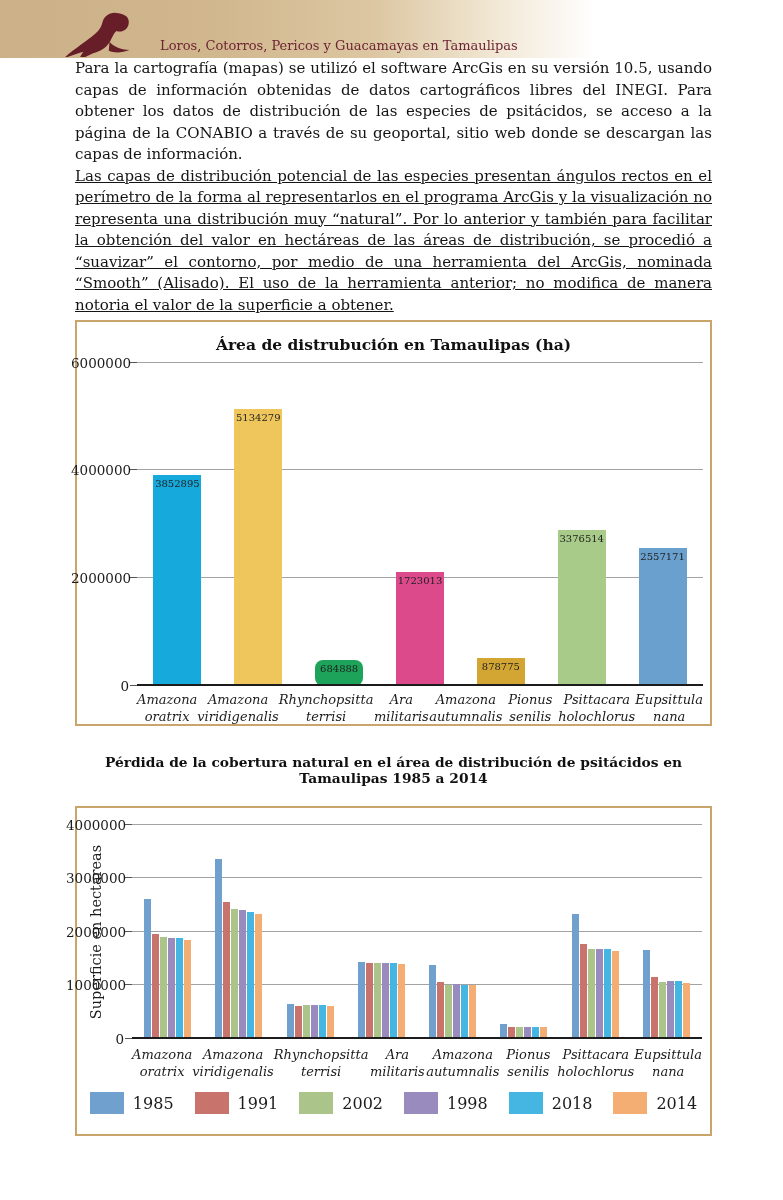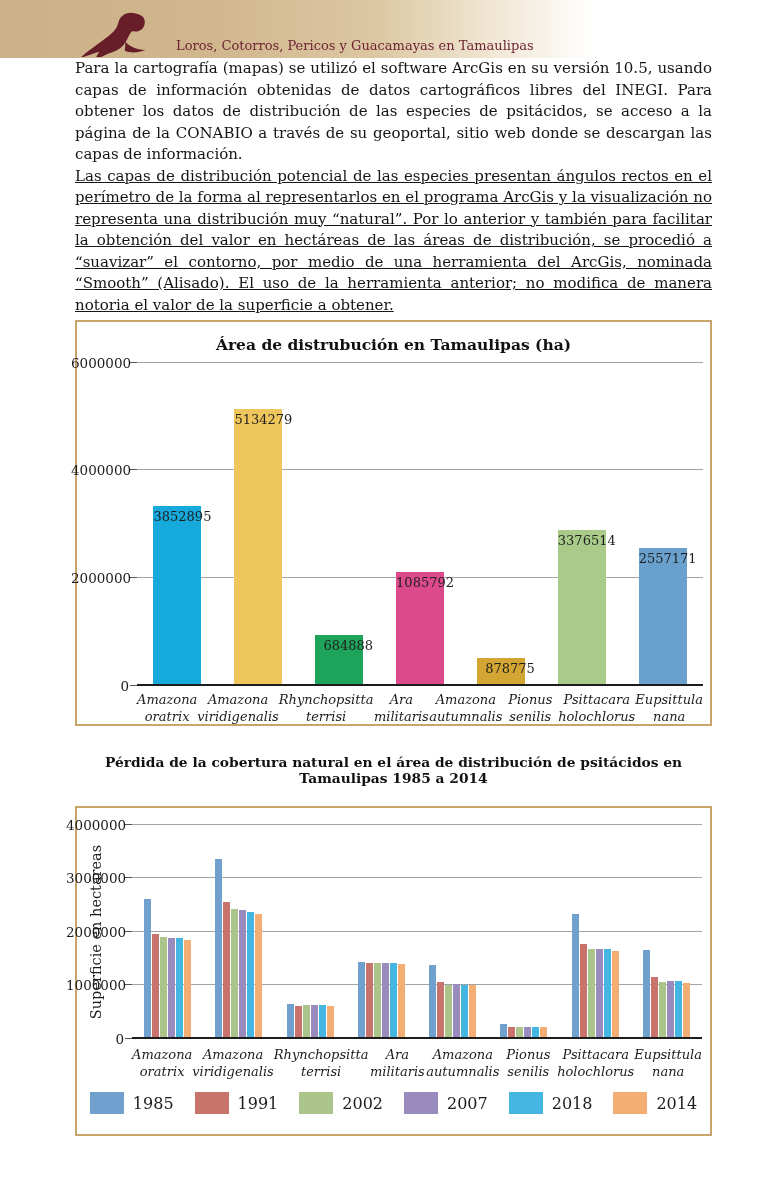--- a/index.html
+++ b/index.html
@@ -4,21 +4,21 @@
 <style>
   html,body { margin:0; padding:0; background:#ffffff; }
   .page {
     width:783px; height:1200px; background:#ffffff; position:relative;
     font-family:"DejaVu Serif", serif; overflow:hidden;
   }
   
   .band {
     height:58px; width:100%;
     background:linear-gradient(90deg,#cbb088 0%,#d1b78e 28%,#dcc7a2 48%,#f2e9d7 64%,#ffffff 76%);
-    display:flex; align-items:flex-end; padding-left:76px; box-sizing:border-box;
+    display:flex; align-items:flex-end; padding-left:60px; box-sizing:border-box;
   }
   .parrot { width:96px; height:46px; margin-bottom:1px; flex:0 0 auto; }
   .band-title { font-size:13px; color:#6d2433; padding-bottom:5px; margin-left:4px; white-space:nowrap; }
   
   main { padding:0 71px 0 75px; }
   p.body-text { text-align:justify; font-size:15px; line-height:21.5px; color:#151515; margin:0; }
   .p1 { margin-top:42px; }
   .p2 { margin-top:8px;text-decoration:underline; }
   
   .chart-box { border:2px solid #c9a46b; background:#fff; position:relative; box-sizing:border-box; }
@@ -33,22 +33,22 @@
   .tickmark { position:absolute; left:-7px; width:7px; height:1px; background:#555; }
   .ytick {
     position:absolute; left:-66px; width:58px; text-align:right;
     font-size:13.5px; line-height:16px; color:#1c1c1c;
   }
   .bars { position:absolute; left:0; right:0; top:0; bottom:0; display:flex; align-items:flex-end; z-index:1; }
   .slot { flex:1 1 0; display:flex; justify-content:center; align-items:flex-end; height:100%; }
   .bar { position:relative; }
   #plot1 .bar { width:48px; }
   .bar-value {
-    position:absolute; top:3px; left:-10px; right:-10px; text-align:right;
-    font-size:13px; color:#1f1f1f; white-space:nowrap;
+    position:absolute; top:3px; left:-10px; right:-10px; text-align:center;
+    font-size:10px; color:#1f1f1f; white-space:nowrap;
   }
   .group { display:flex; align-items:flex-end; gap:1px; }
   .group .bar { width:7px; }
   .xrow { position:absolute; display:flex; }
   #xrow1 { left:60px; top:370px; width:566px; }
   #xrow2 { left:55px; top:239px; width:570px; }
   .xlab {
     flex:1 1 0; text-align:center; font-style:italic; font-size:13px;
     line-height:16.5px; color:#1c1c1c; white-space:pre-line;
   }
@@ -91,37 +91,37 @@
           <div class="tickmark" style="bottom: 108px;"></div>
           <div class="ytick" style="bottom: 100px;">2000000</div>
           <div class="gridline" style="bottom: 216px;"></div>
           <div class="tickmark" style="bottom: 216px;"></div>
           <div class="ytick" style="bottom: 208px;">4000000</div>
           <div class="gridline" style="bottom: 323px;"></div>
           <div class="tickmark" style="bottom: 323px;"></div>
           <div class="ytick" style="bottom: 315px;">6000000</div>
           <div class="bars">
             <div class="slot">
-              <div class="bar" style="height: 180px; background: rgb(22, 169, 220);">
+              <div class="bar" style="height: 211px; background: rgb(22, 169, 220);">
                 <span class="bar-value">3852895</span>
               </div>
             </div>
             <div class="slot">
               <div class="bar" style="height: 277.251px; background: rgb(239, 198, 92);">
                 <span class="bar-value">5134279</span>
               </div>
             </div>
             <div class="slot">
-              <div class="bar" style="height: 51px; background: rgb(30, 163, 90);">
+              <div class="bar" style="height: 26px; background: rgb(30, 163, 90); border-radius: 8px;">
                 <span class="bar-value">684888</span>
               </div>
             </div>
             <div class="slot">
               <div class="bar" style="height: 113.936px; background: rgb(220, 74, 140);">
-                <span class="bar-value">1085792</span>
+                <span class="bar-value">1723013</span>
               </div>
             </div>
             <div class="slot">
               <div class="bar" style="height: 28.0104px; background: rgb(211, 166, 52);">
                 <span class="bar-value">878775</span>
               </div>
             </div>
             <div class="slot">
               <div class="bar" style="height: 156px; background: rgb(168, 203, 137);">
                 <span class="bar-value">3376514</span>
@@ -285,21 +285,21 @@
           <div class="legend-item">
             <span class="legend-swatch" style="background: rgb(200, 116, 108);"></span>
             <span class="legend-label">1991</span>
           </div>
           <div class="legend-item">
             <span class="legend-swatch" style="background: rgb(171, 196, 137);"></span>
             <span class="legend-label">2002</span>
           </div>
           <div class="legend-item">
             <span class="legend-swatch" style="background: rgb(154, 139, 190);"></span>
-            <span class="legend-label">2007</span>
+            <span class="legend-label">1998</span>
           </div>
           <div class="legend-item">
             <span class="legend-swatch" style="background: rgb(69, 181, 226);"></span>
             <span class="legend-label">2018</span>
           </div>
           <div class="legend-item">
             <span class="legend-swatch" style="background: rgb(244, 174, 115);"></span>
             <span class="legend-label">2014</span>
           </div>
         </div>

